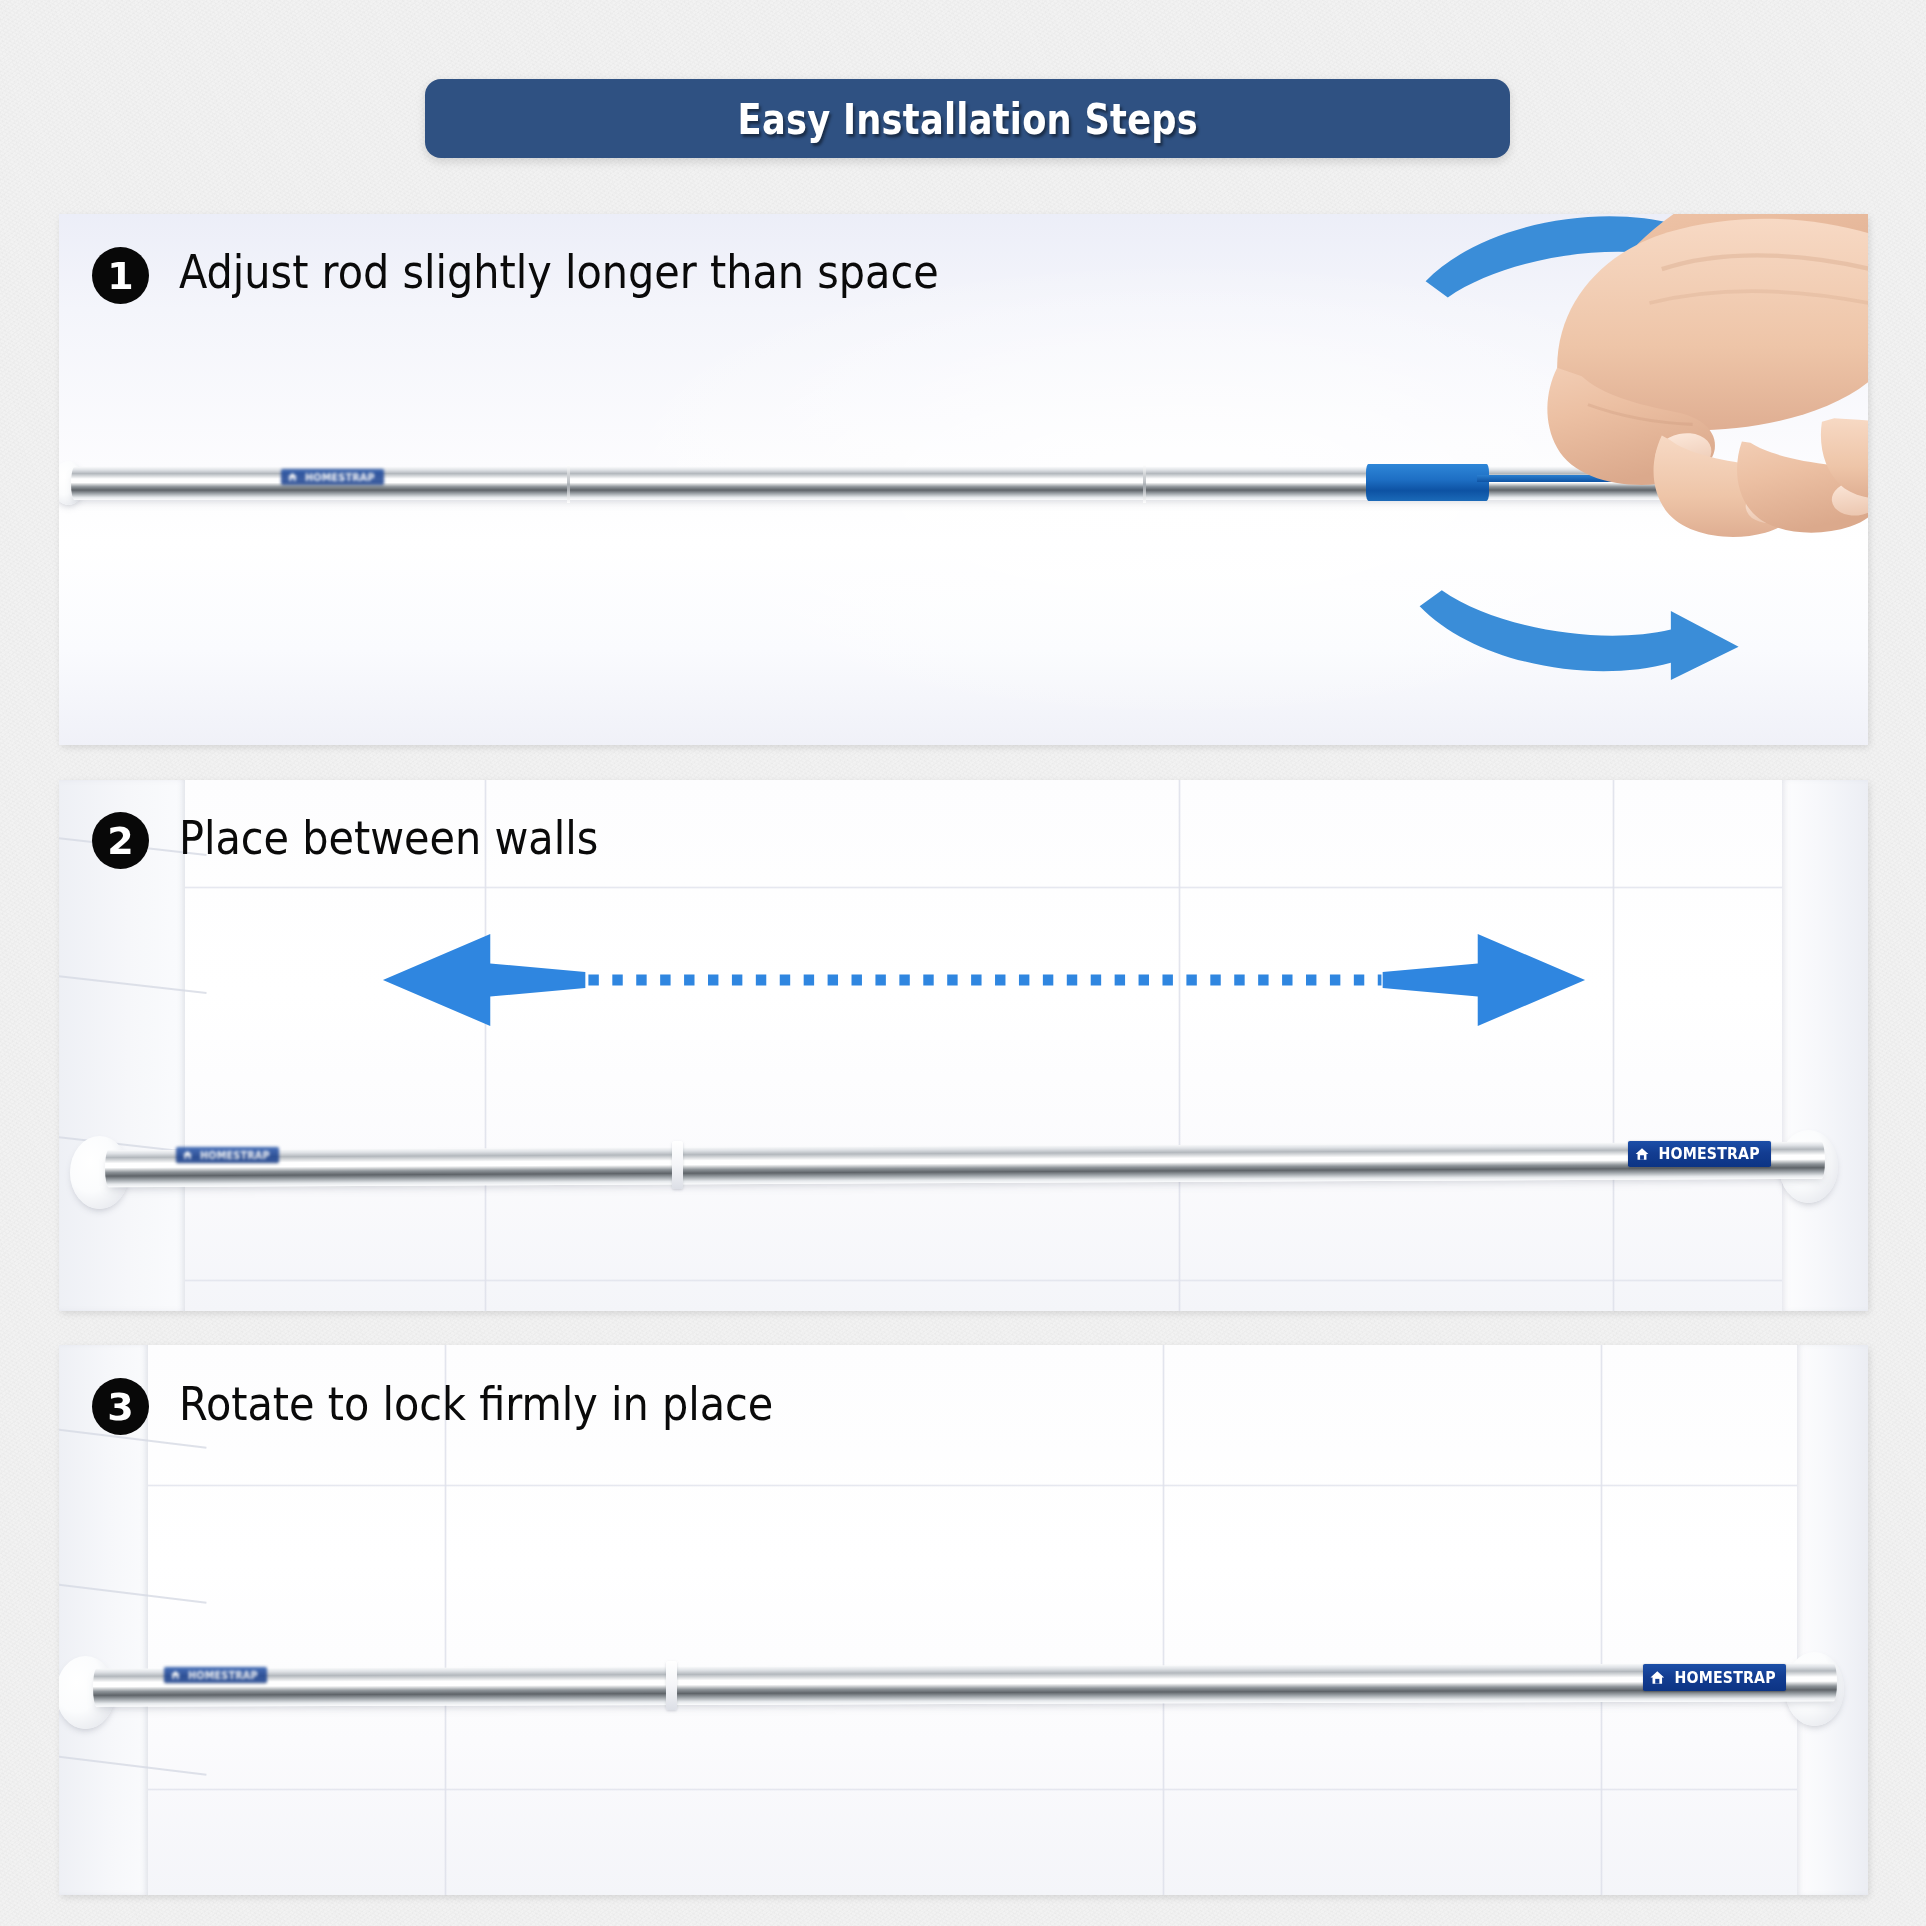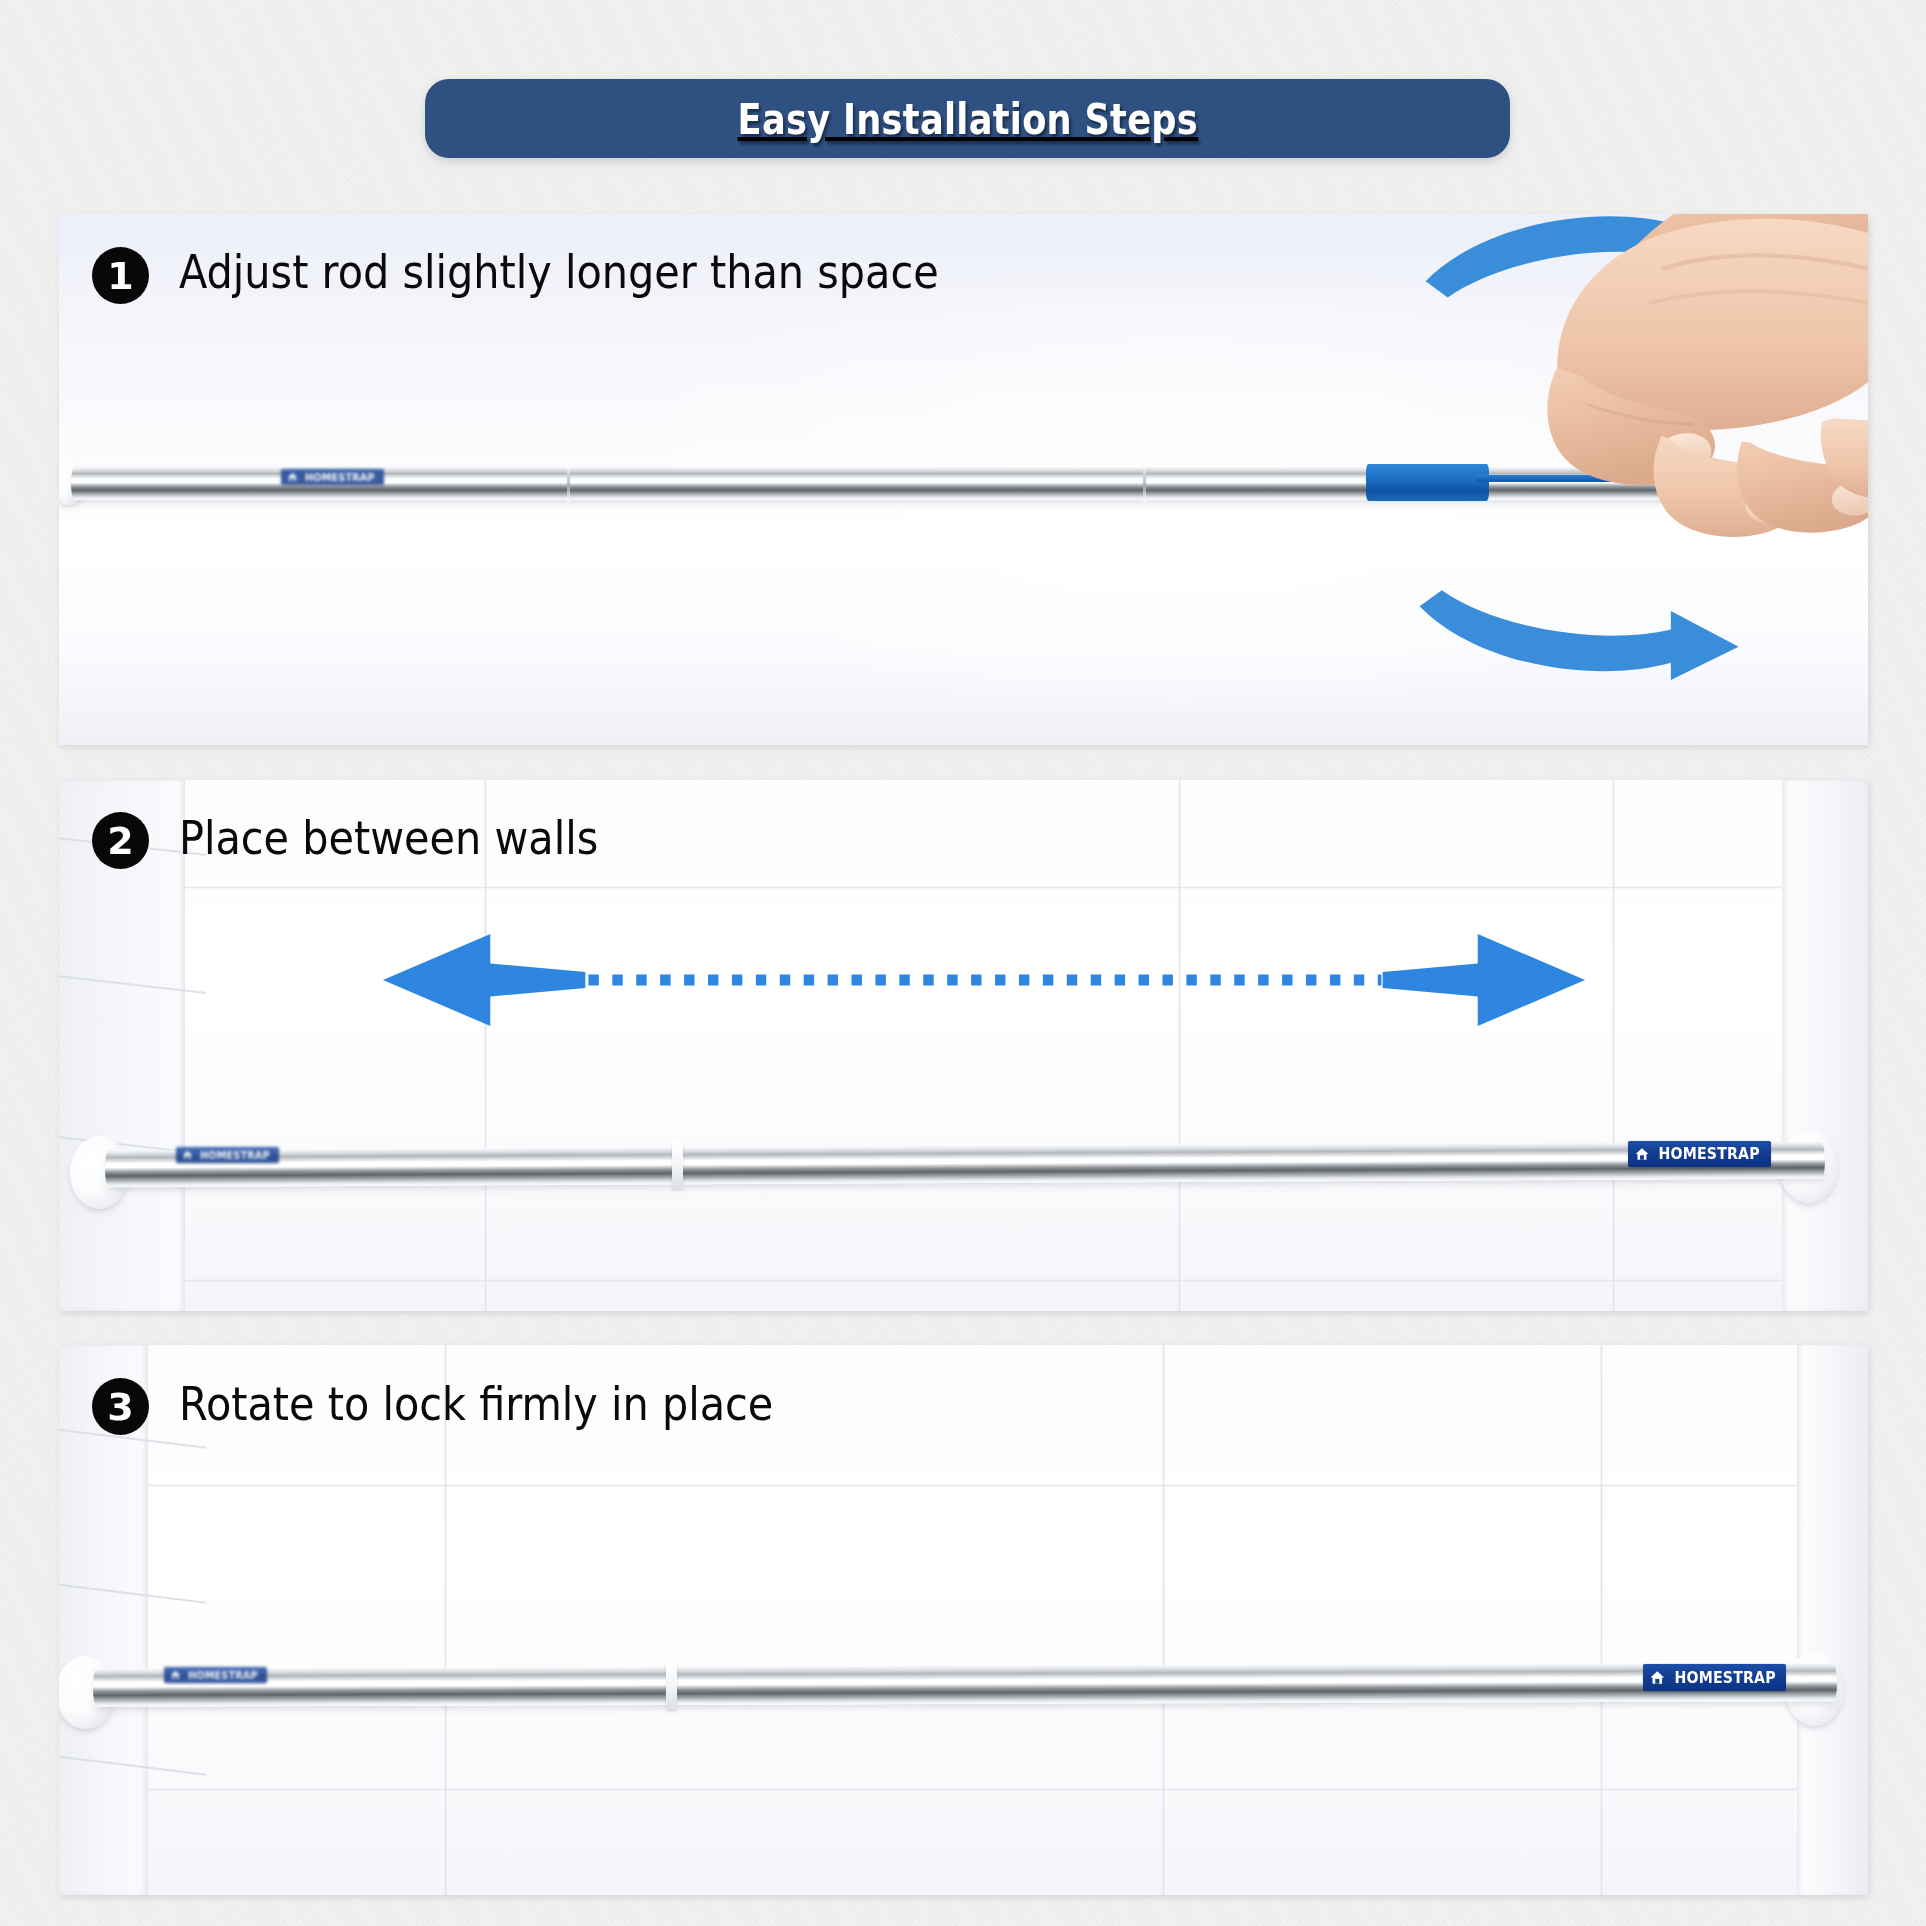--- a/index.html
+++ b/index.html
@@ -33,27 +33,26 @@
   }
 
   
   #title-banner {
     position: absolute;
     left: 425px;
     top: 79px;
     width: 1085px;
     height: 79px;
     background: #2f5182;
-    border-radius: 24px;
+    border-radius: 16px;
     box-shadow: 0 3.7px 10px rgba(0,0,0,.13);
     display: flex;
     align-items: center;
     justify-content: center;
     z-index: 5;
-    text-decoration: underline;
   }
   #title-text {
     color: #ffffff;
     font-family: "DejaVu Sans", sans-serif;
     font-weight: bold;
     font-size: 43px;
     letter-spacing: 0.3px;
     transform: scaleX(.82);
     transform-origin: center;
     white-space: nowrap;

